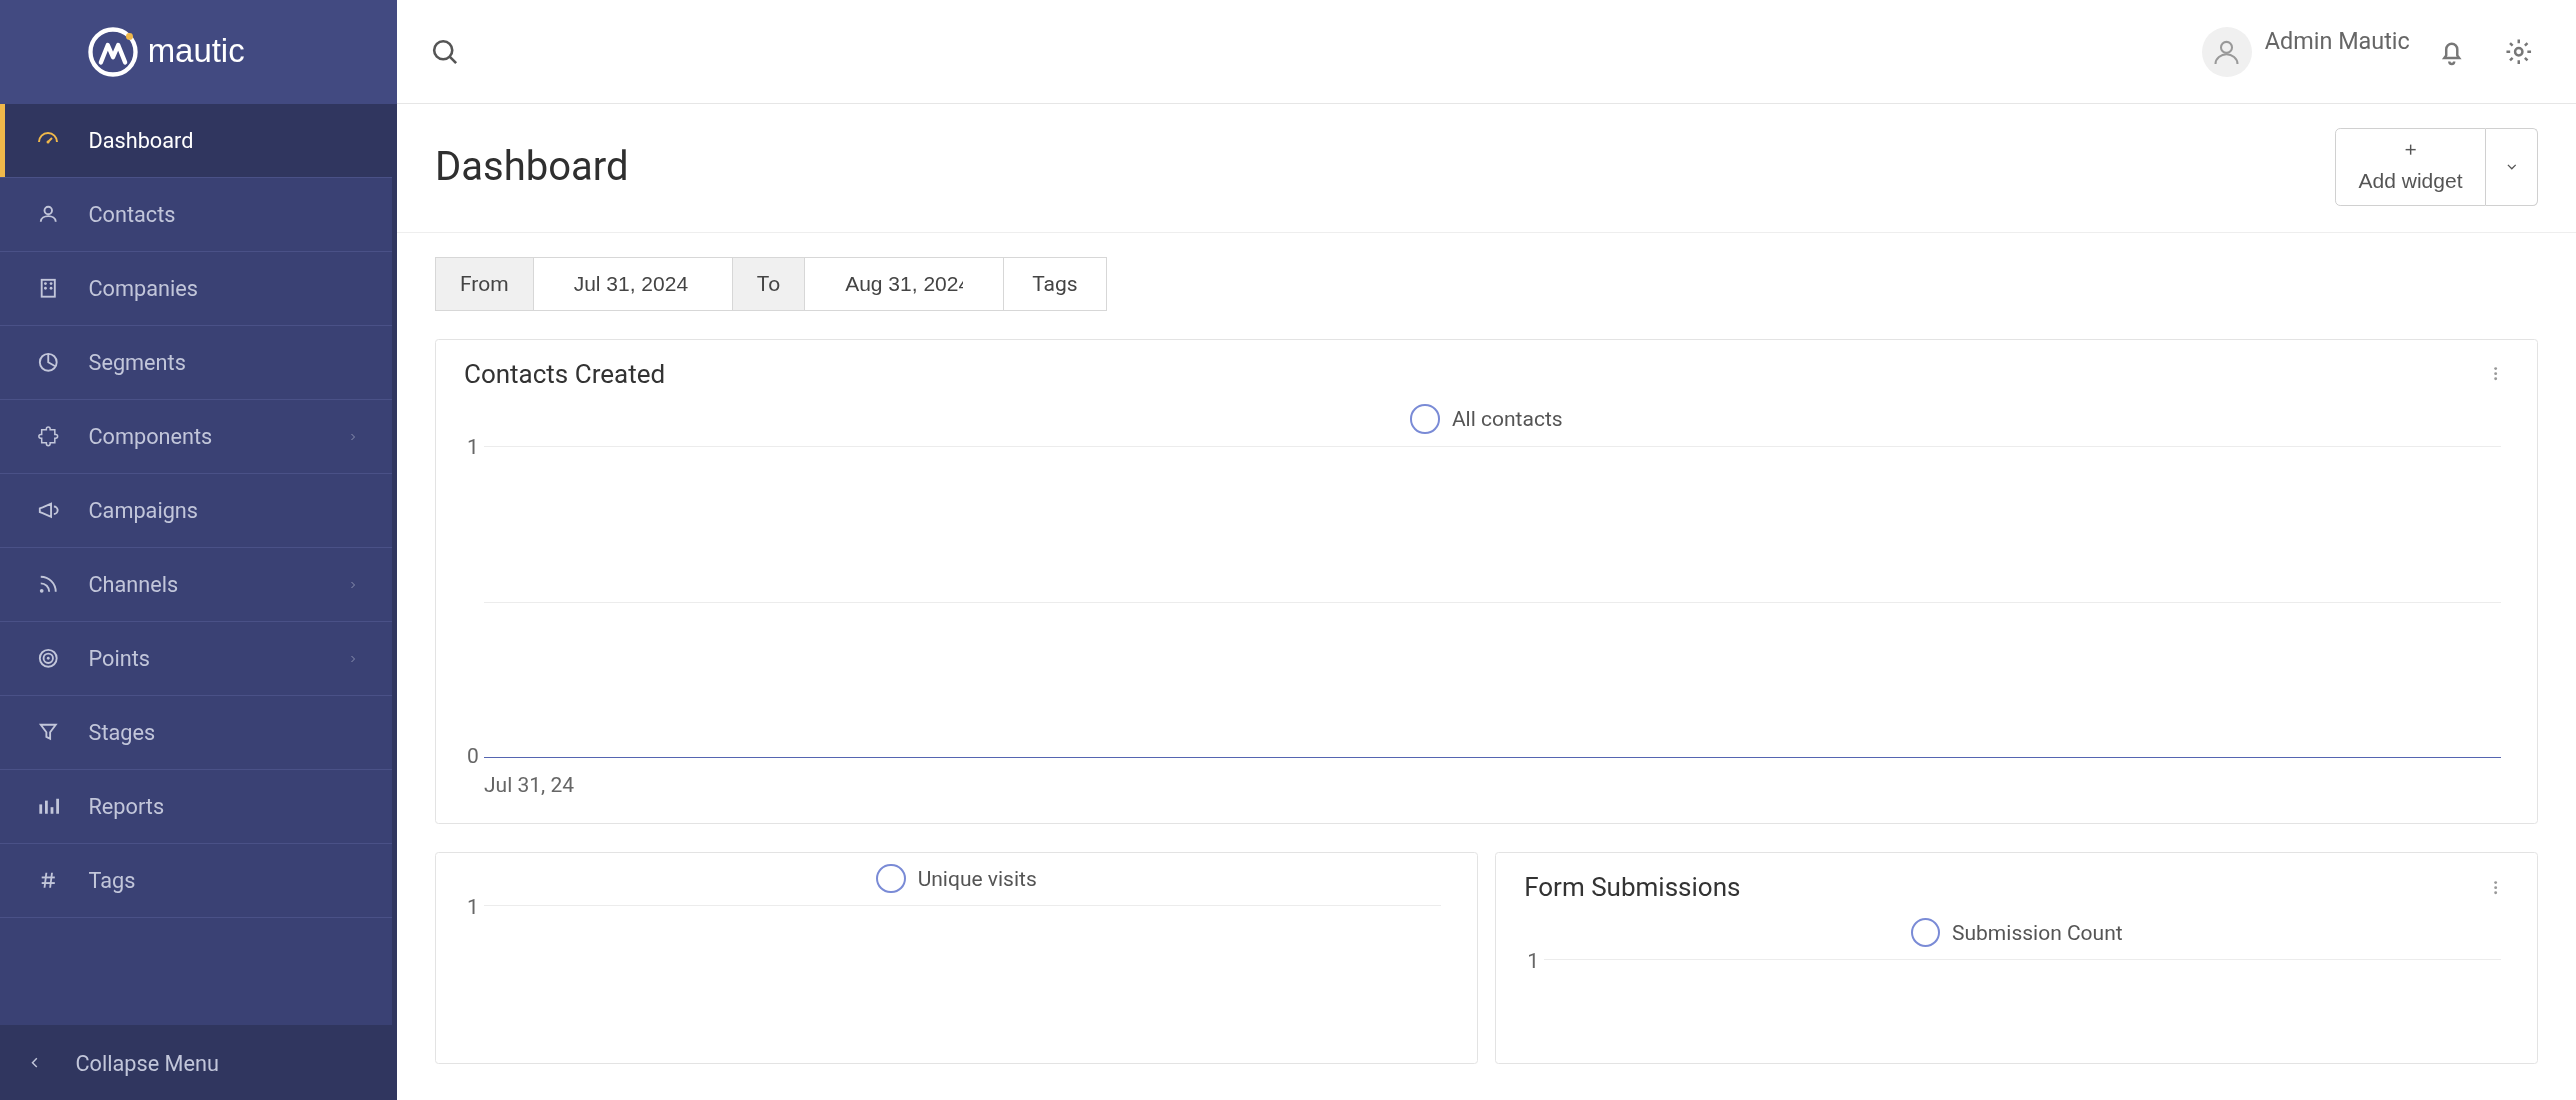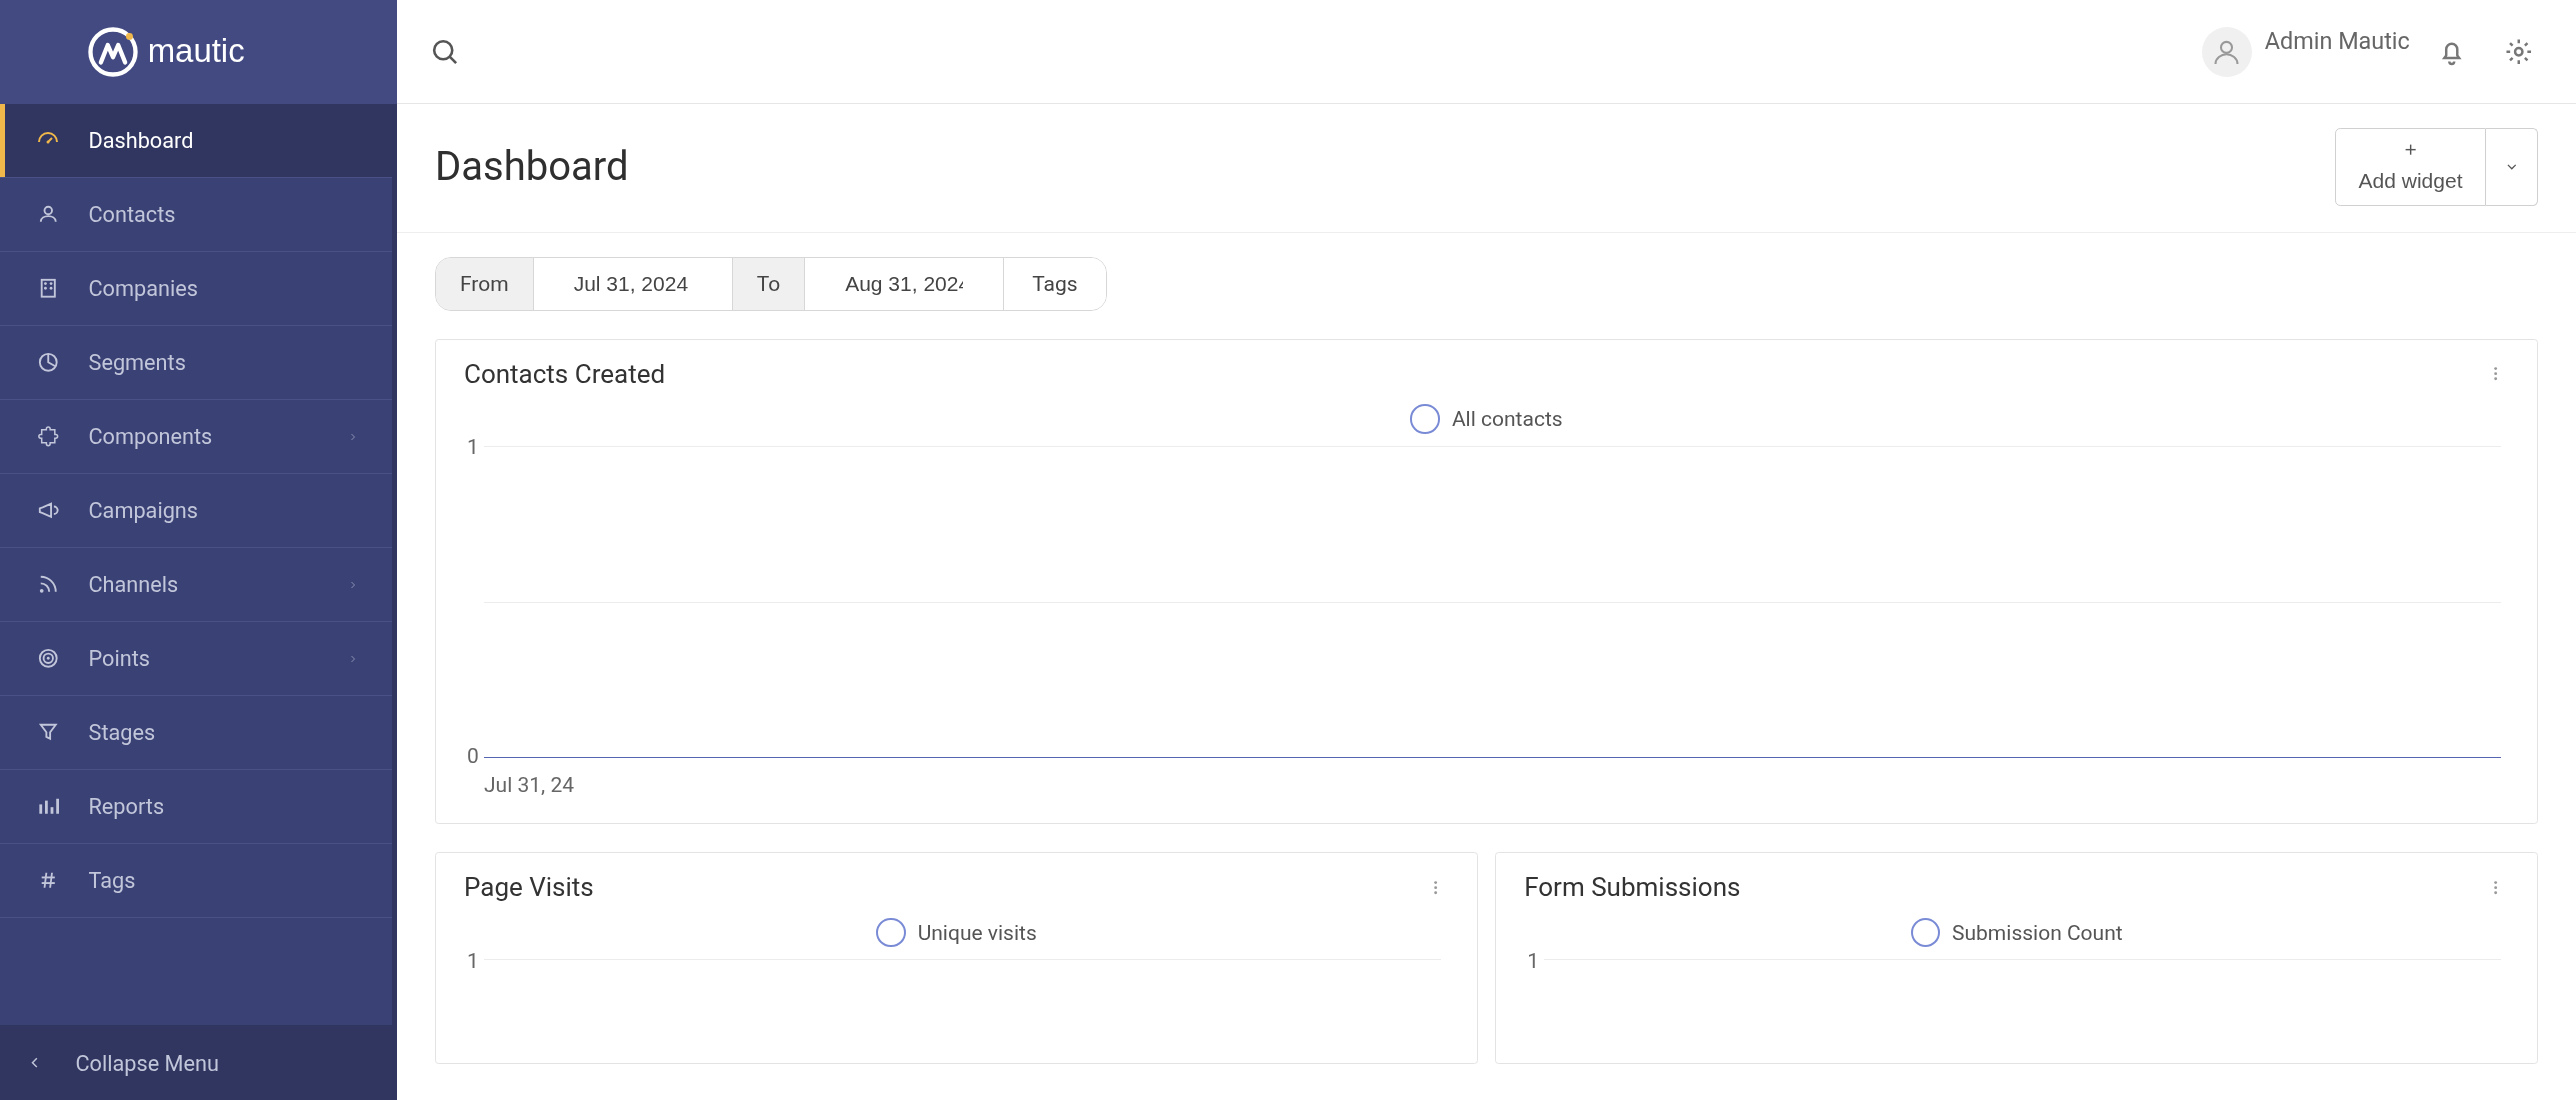--- a/index.html
+++ b/index.html
@@ -141,21 +141,21 @@
 
   .content {
     padding: 24px 38px 0 38px;
     overflow-y:auto;
     flex:1 1 auto;
   }
 
   .filter-bar {
     display:inline-flex;
     border:0.9px solid #d7d7d7;
-    border-radius:16px;
+    border-radius:0;
     overflow:hidden;
     font-size:21px;
     background:#fff;
   }
   .filter-bar .lbl {
     background:#f0f0f0;
     padding: 14px 24px;
     border-right:0.9px solid #d7d7d7;
     color:#444;
   }
@@ -535,28 +535,20 @@
             <div class="gridline axis" style="bottom:0;"></div>
           </div>
           <div class="chart-xlabel">Jul 31, 24</div>
         </div>
       </div>
 
       
       <div class="row">
 
         <div class="card">
-          <div class="card-header">
-            <h2>Page Visits</h2>
-            <span class="menu-dots">
-              <svg width="17.3" height="17.3" viewBox="0 0 24 24">
-                  <use href="#i-dots-v"></use>
-                </svg>
-            </span>
-          </div>
           <div class="legend">
             <span class="legend-swatch"></span>
             <span>Unique visits</span>
           </div>
           <div class="chart-area">
             <div class="chart-grid">
               <span class="ylab" style="top:-10.4px;">1</span>
               <div class="gridline" style="top:0;"></div>
             </div>
           </div>

